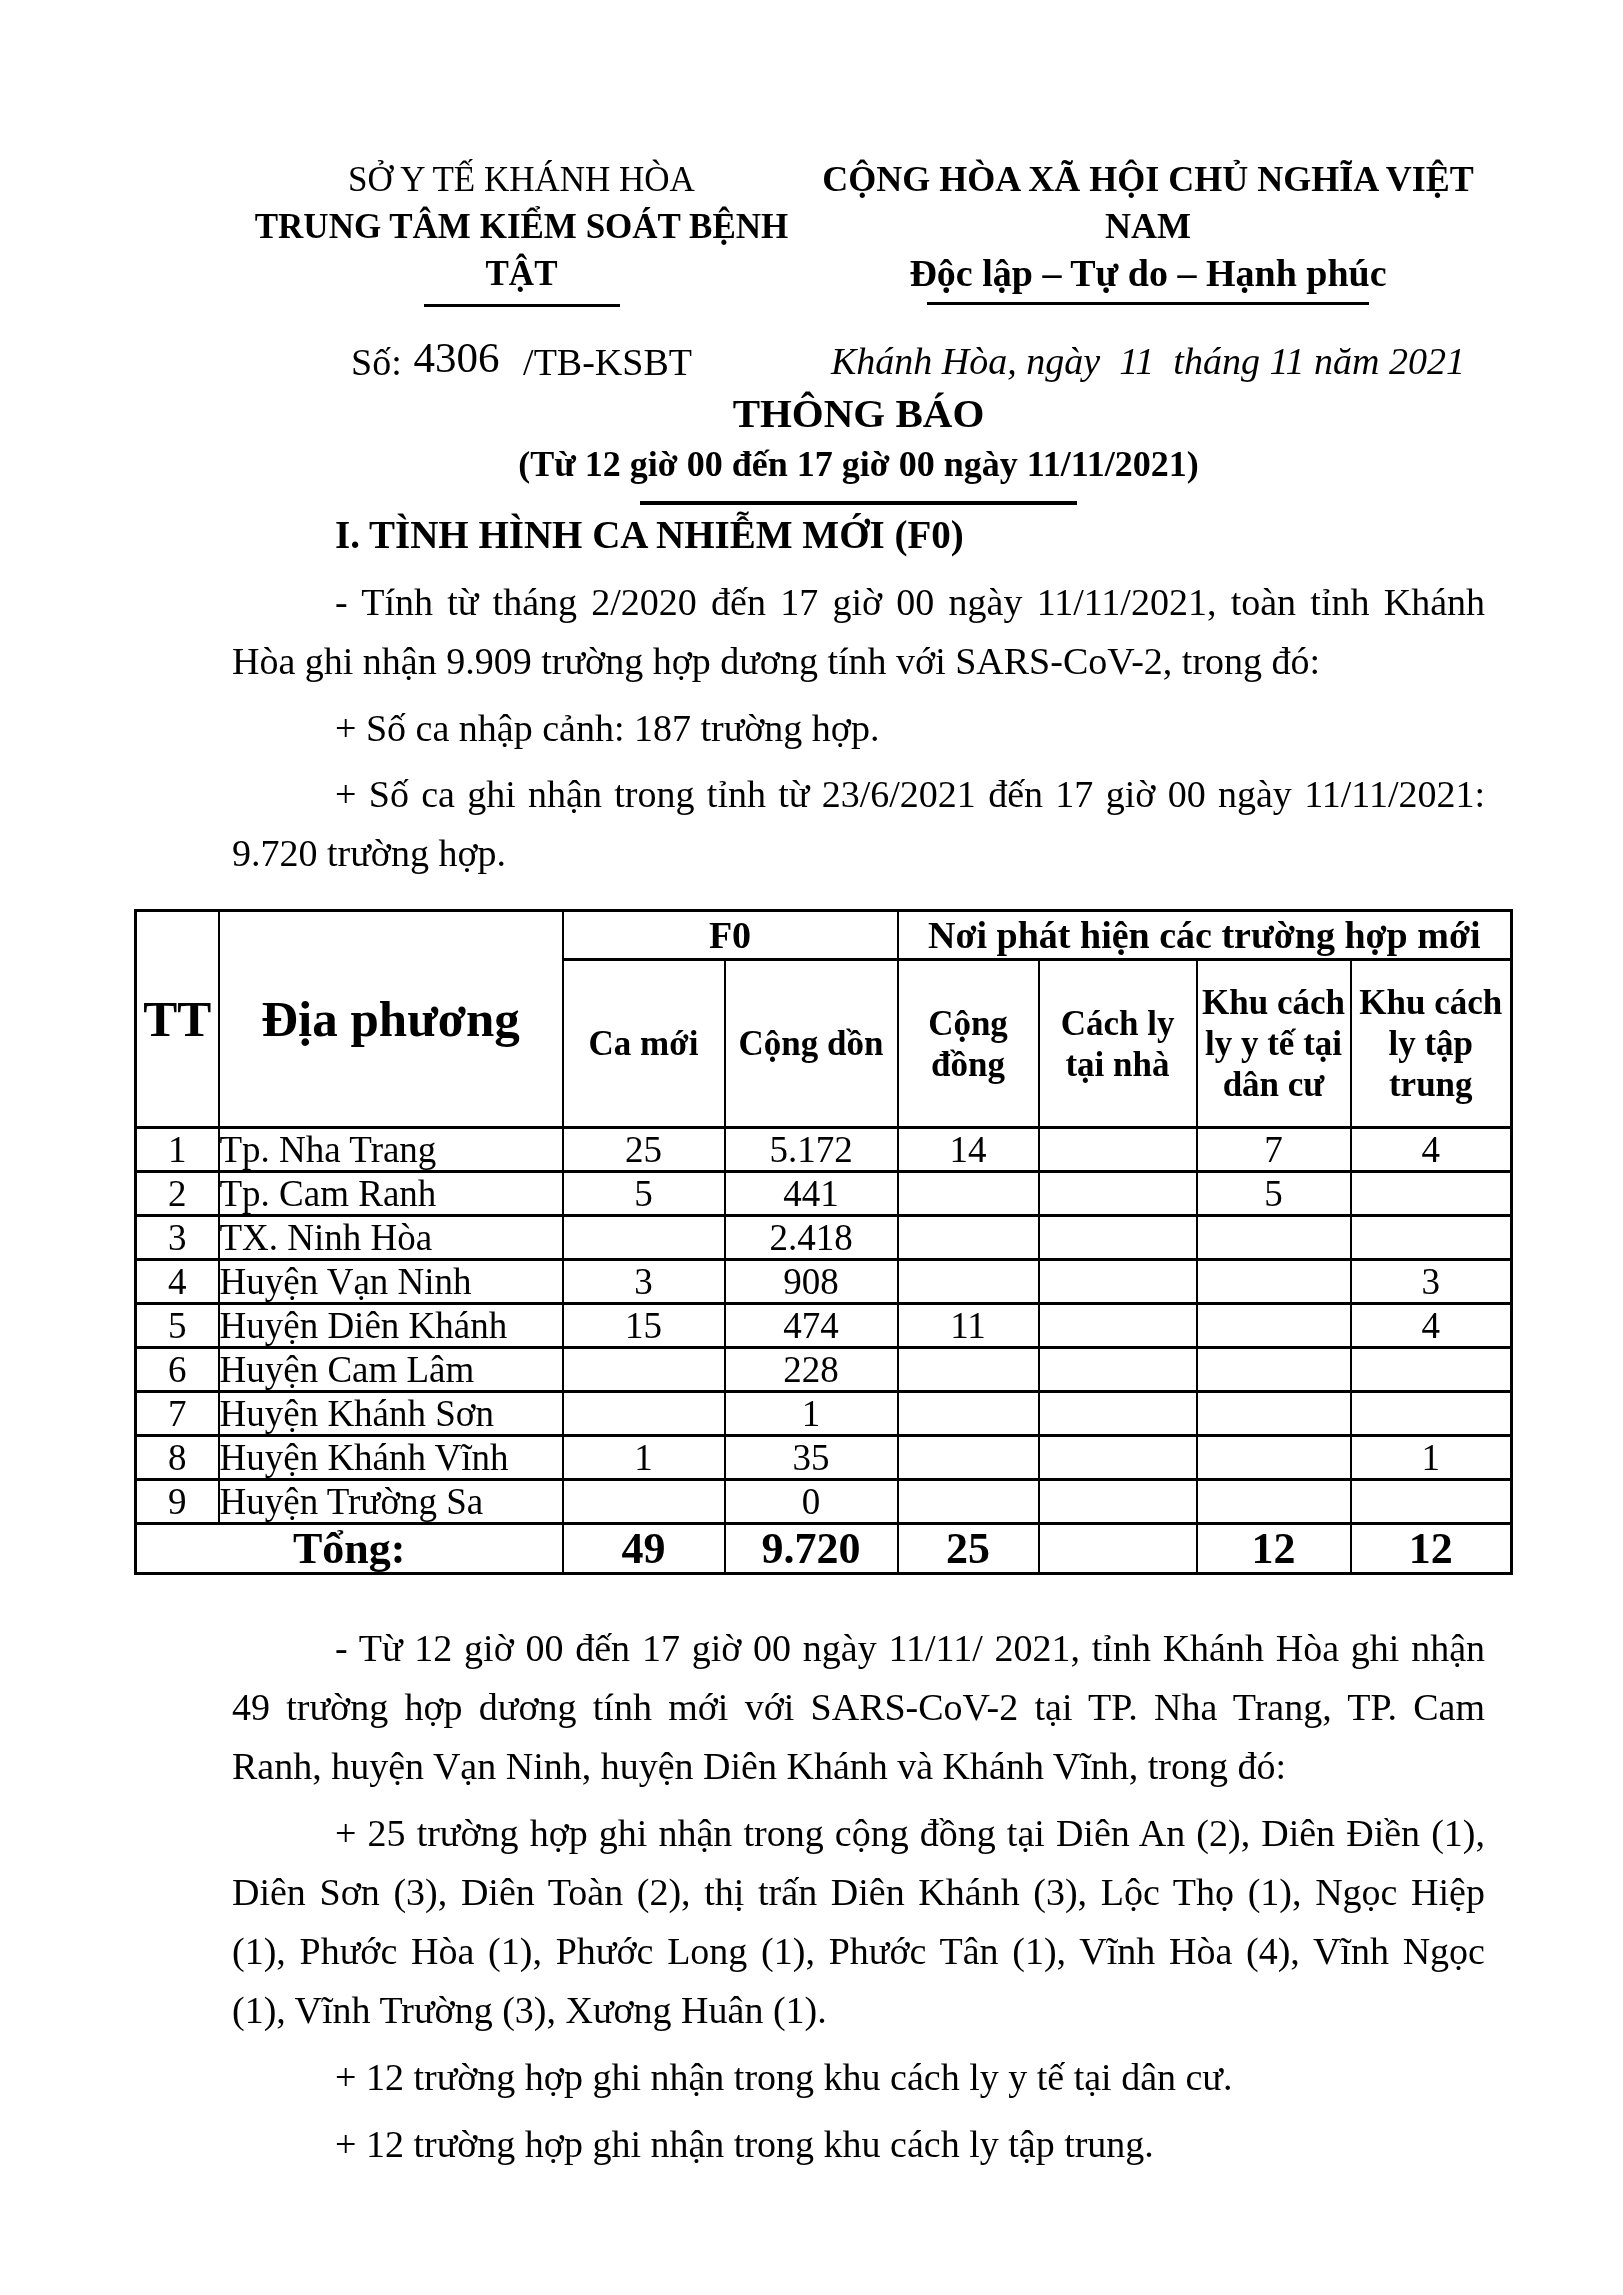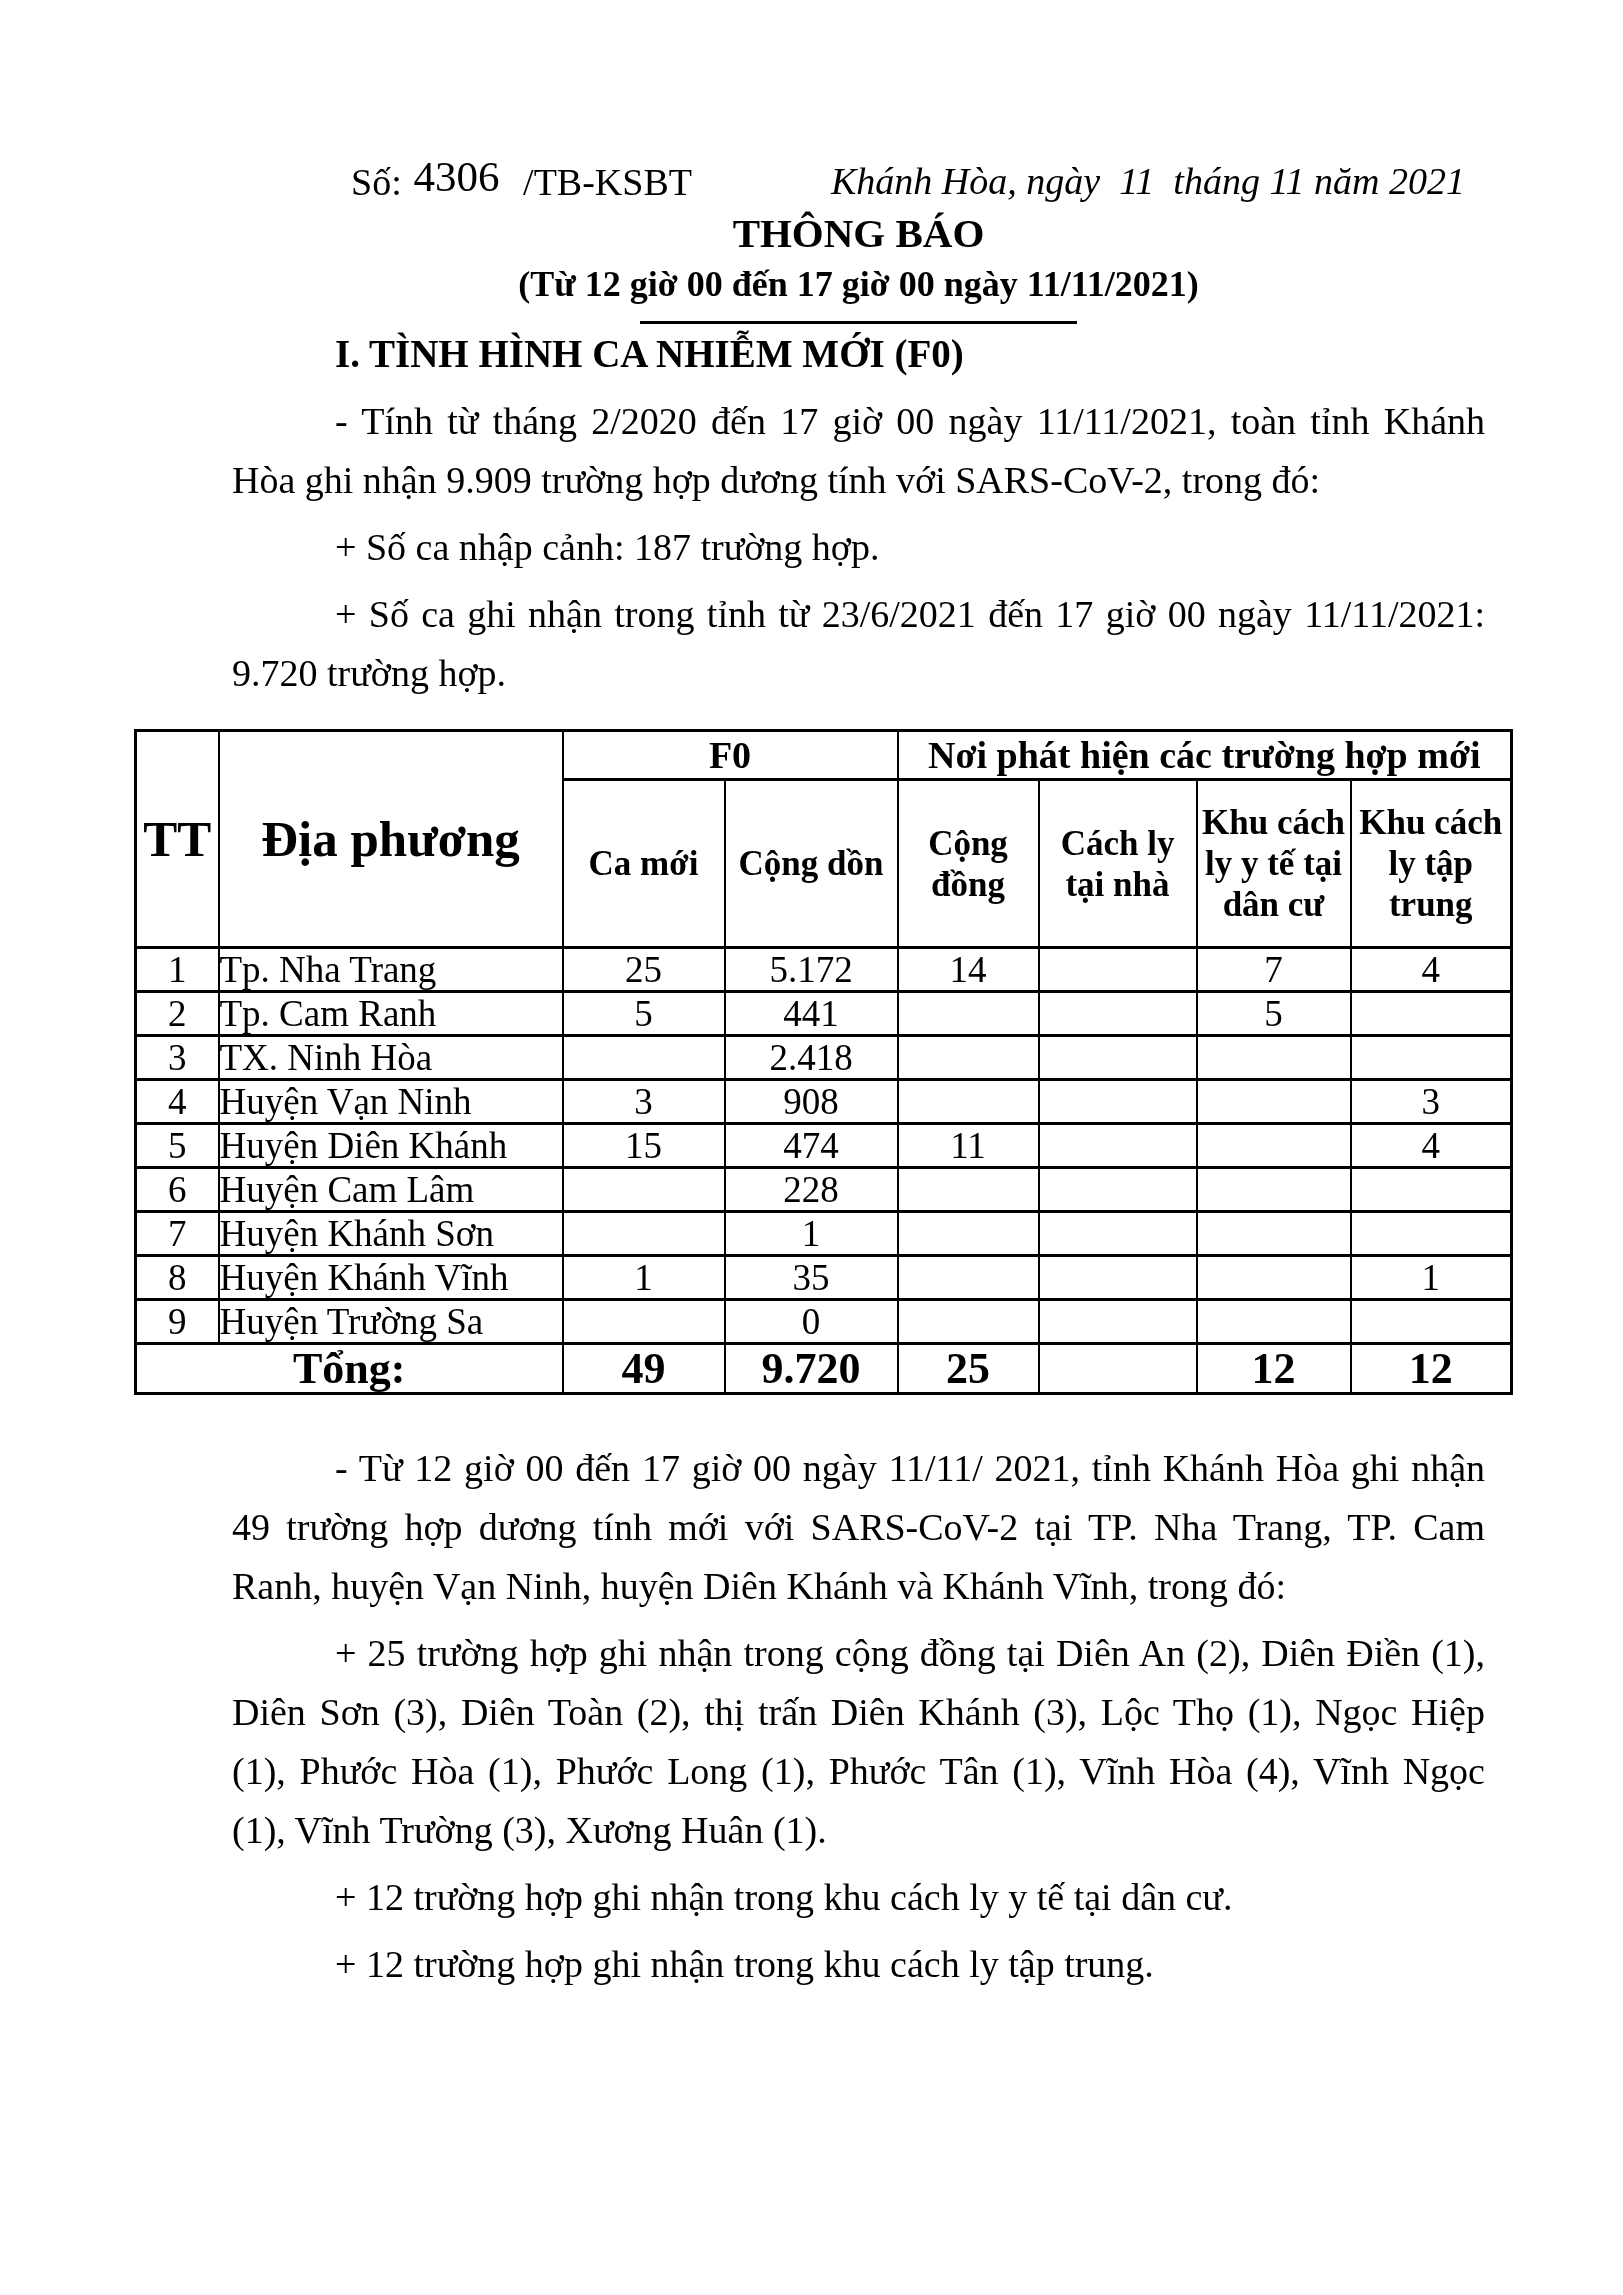--- a/index.html
+++ b/index.html
@@ -19,21 +19,21 @@
   .head-row { display: flex; }
   .head-left  { width: 579px;  text-align: center; }
   .head-right { width: 674px; text-align: center; }
   .org-line1 { font-size: 35px; line-height: 47px; }
   .org-line2 { font-size: 35px; line-height: 47px; font-weight: bold; }
   .org-rule  { width: 196px; height: 3.9px; background: #000; margin: 6.5px auto 0; }
   .nat-line1 { font-size: 36px; line-height: 47px; font-weight: bold; }
   .nat-line2 { font-size: 38px; line-height: 47px; font-weight: bold; }
   .nat-rule  { width: 442px; height: 3.3px; background: #000; margin: 5.2px auto 0; }
 
-  .ref-row { display: flex; }
+  .ref-row { display: flex; margin-top: 29px; }
   .doc-number-line { font-size: 38px; line-height: 50px; }
   .doc-number {
     font-size: 43px;
     position: relative;
     top: -3.9px;
     margin: 0 9.2px 0 11.8px;
   }
   .doc-number-suffix { margin-left: 14.4px; }
   .place-date {
     font-size: 38px;
@@ -90,20 +90,32 @@
   tr.total-row td.t-label { text-align: center; }
 
   .post-table { margin-top: 44px; }
 </style>
 </head>
 <body>
 
 <div class="page">
   <div class="content">
 
+    <div class="head-row">
+      <div class="head-left">
+        <div class="org-line1">SỞ Y TẾ KHÁNH HÒA</div>
+        <div class="org-line2">TRUNG TÂM KIỂM SOÁT BỆNH TẬT</div>
+        <div class="org-rule"></div>
+      </div>
+      <div class="head-right">
+        <div class="nat-line1">CỘNG HÒA XÃ HỘI CHỦ NGHĨA VIỆT NAM</div>
+        <div class="nat-line2">Độc lập – Tự do – Hạnh phúc</div>
+        <div class="nat-rule"></div>
+      </div>
+    </div>
 
     <div class="ref-row">
       <div class="head-left doc-number-line">
         <span>Số:</span><span class="doc-number">4306</span><span class="doc-number-suffix">/TB-KSBT</span>
       </div>
       <div class="head-right place-date">Khánh Hòa, ngày  11  tháng 11 năm 2021</div>
     </div>
 
     <div class="title-block">
       <div class="title-main">THÔNG BÁO</div>

